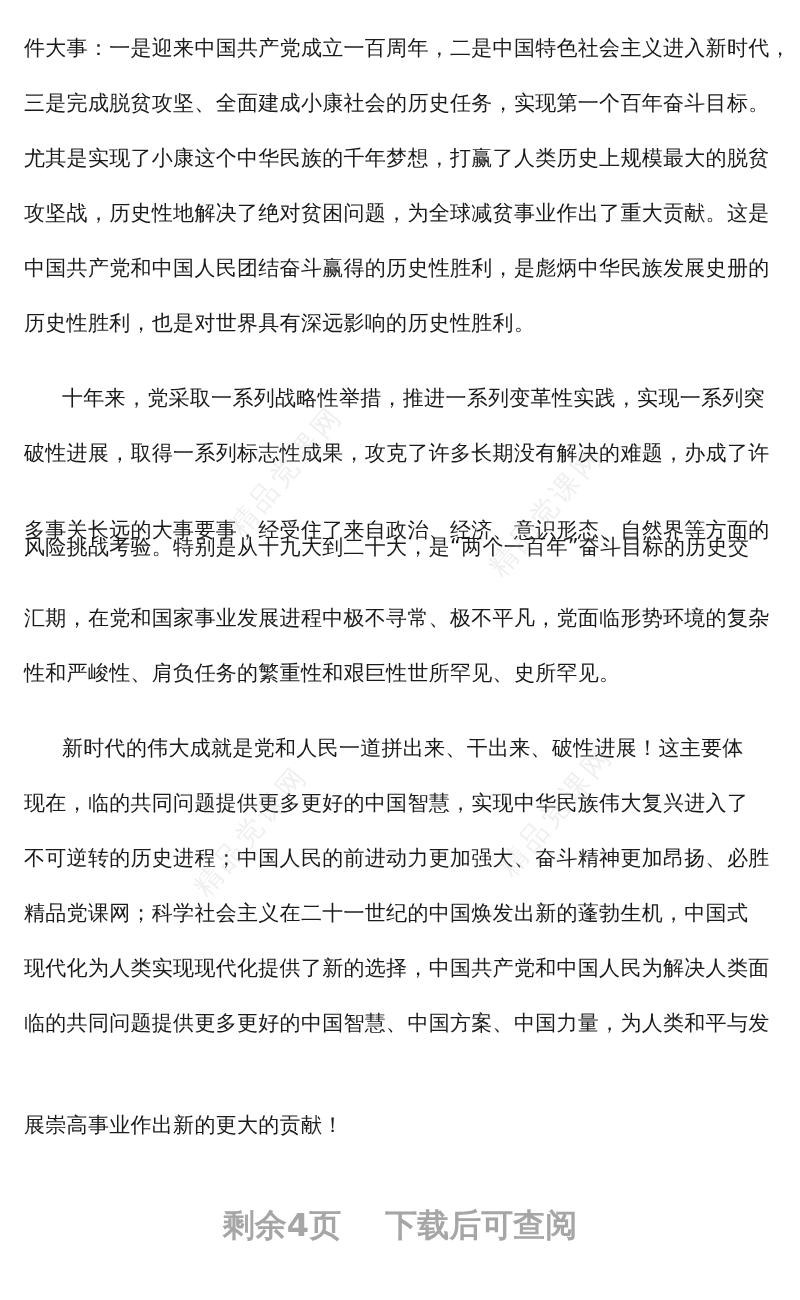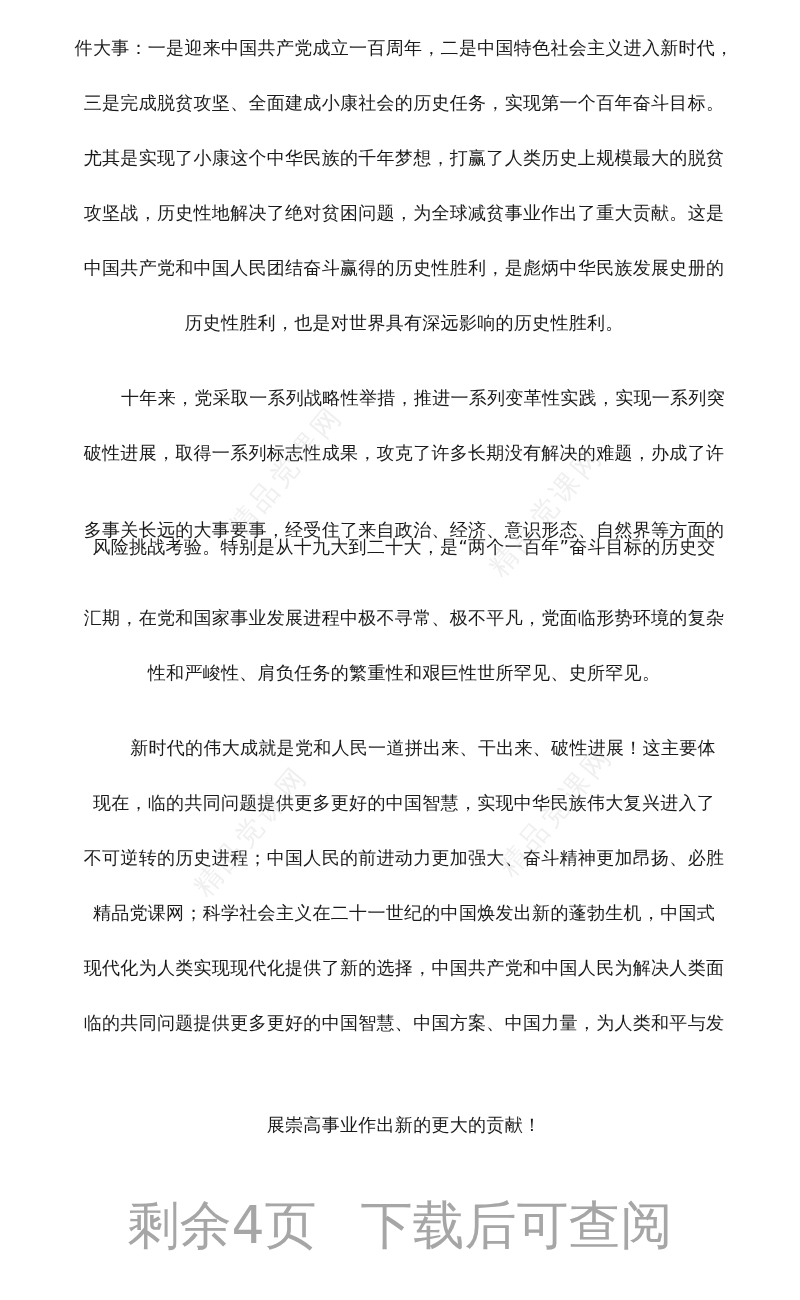--- a/index.html
+++ b/index.html
@@ -4,34 +4,33 @@
   <style>
     html, body { margin: 0; padding: 0; background: #ffffff; }
     body {
       width: 800px; height: 1300px; position: relative; overflow: hidden;
       font-family: "DejaVu Sans", "Liberation Sans", sans-serif;
       color: #1a1a1a;
     }
     .page { position: absolute; left: 0; top: 0; width: 800px; height: 1300px; }
     .line {
       position: absolute; left: 24px; width: 760px;
-      font-size: 18px; line-height: 30px; white-space: nowrap;
+      font-size: 21px; line-height: 30px; white-space: nowrap;
       letter-spacing: 0.3px;
-      text-align: center;
     }
     .line.indent { left: 62px; width: 722px; }
     .line.clipped { top: -19px; color: #2a2a2a; }
     .watermark {
       position: absolute; font-size: 28px; color: rgba(180,180,180,0.22);
       transform: rotate(-50deg); transform-origin: left top; white-space: nowrap;
       letter-spacing: 4px; pointer-events: none;
     }
     .footer-note {
       position: absolute; left: 0; top: 1195px; width: 800px; text-align: center;
-      font-size: 52px; font-weight: normal; color: #a6a6a6; line-height: 60px;
+      font-size: 32px; font-weight: bold; color: #a6a6a6; line-height: 60px;
       font-family: "DejaVu Sans", sans-serif;
     }
     .footer-note span { display: inline-block; }
     .footer-note .gap { width: 44px; }
   </style>
 </head>
 <body>
 
 <div class="page">
   <div class="line clipped"></div>

